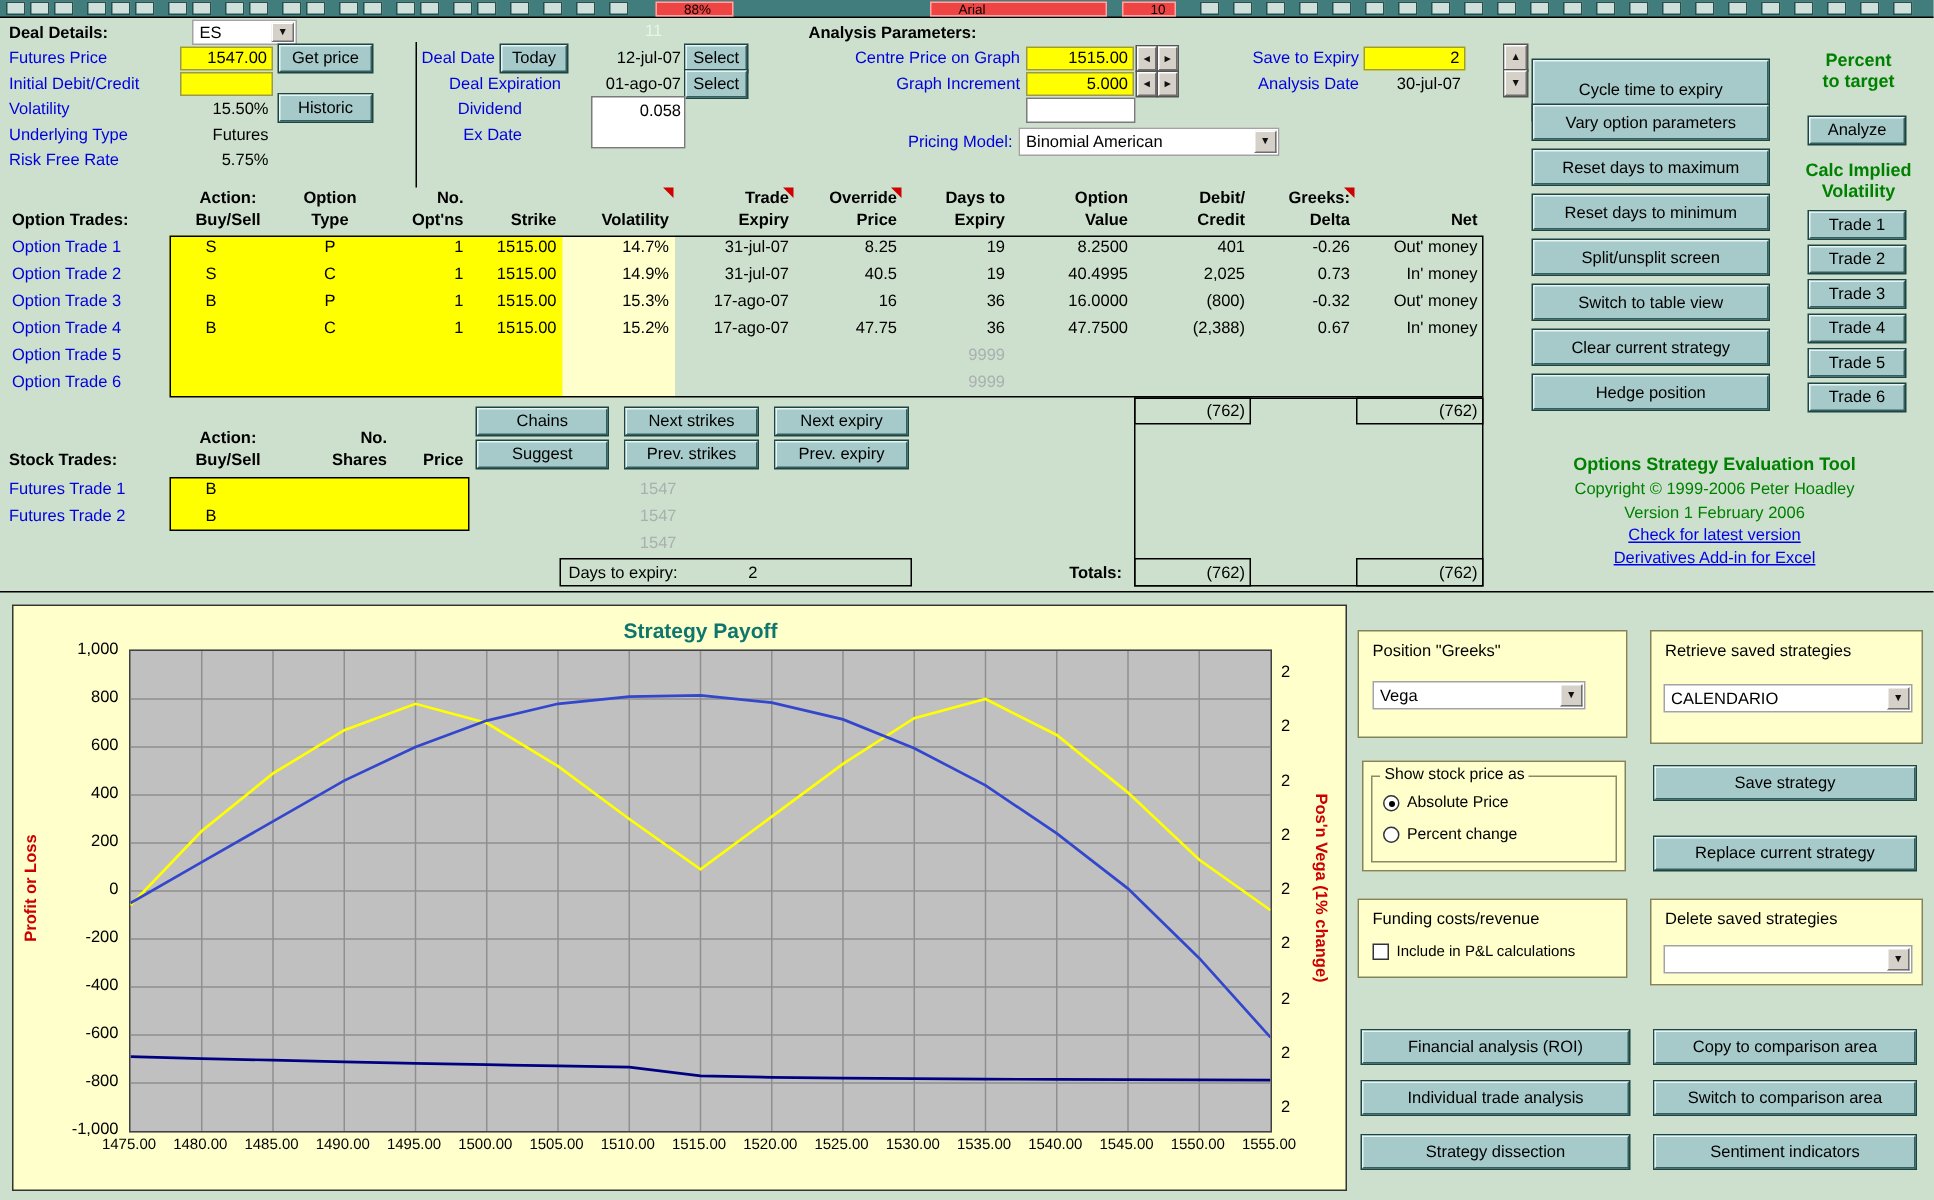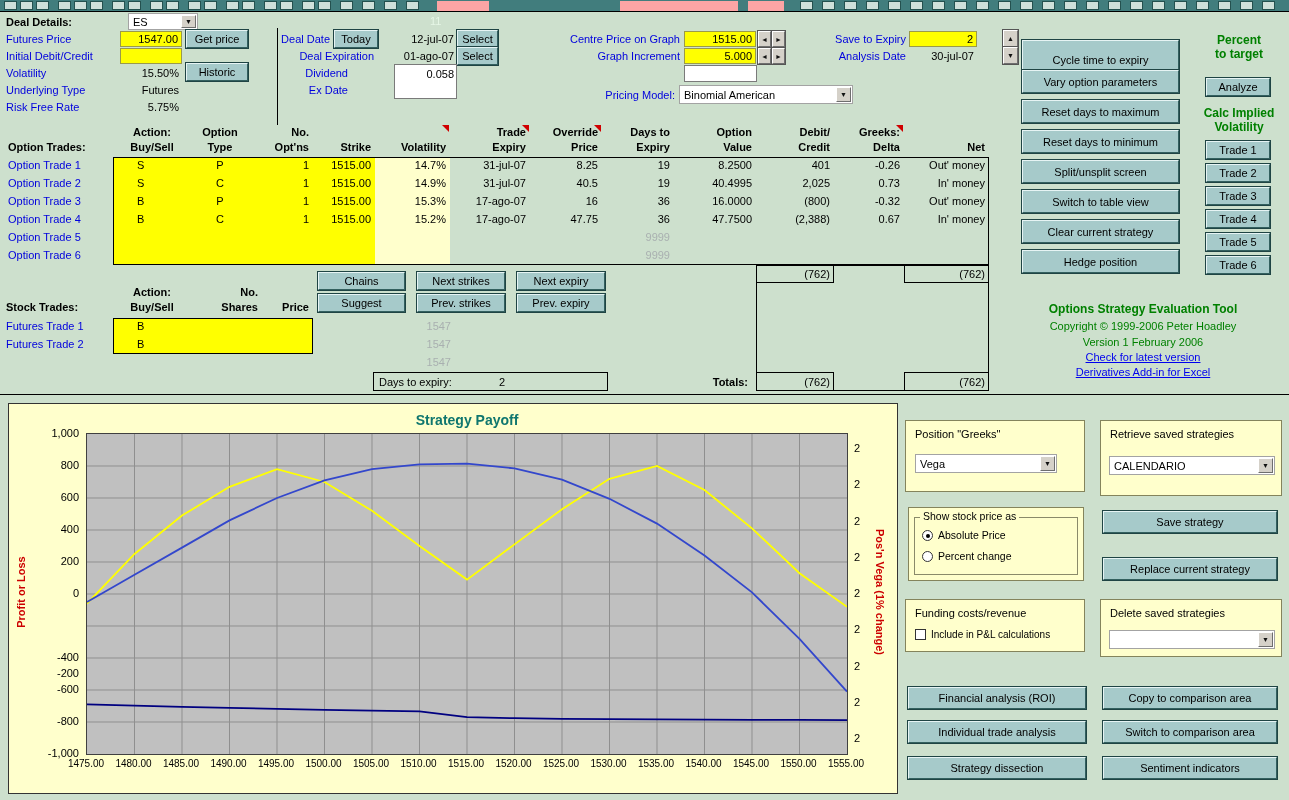--- a/index.html
+++ b/index.html
@@ -31,21 +31,21 @@
   .grp{position:absolute;background:#ffffcc;border:1px solid #84845c;}
   .grp .gtitle{position:absolute;left:9px;top:7px;font-size:11px;white-space:nowrap;}
   .fieldset{position:absolute;border:1px solid #8a8a6a;}
   .ftitle{position:absolute;top:-8px;left:5px;background:#ffffcc;padding:0 3px;font-size:10.5px;white-space:nowrap;}
   .radio-row{position:absolute;display:flex;align-items:center;gap:5px;font-size:10.5px;white-space:nowrap;}
   .radio{width:11px;height:11px;border-radius:50%;border:1px solid #333;background:#fff;position:relative;flex:0 0 auto;}
   .radio.sel::after{content:"";position:absolute;left:3px;top:3px;width:4px;height:4px;border-radius:50%;background:#000;}
   .chk{width:11px;height:11px;border:1px solid #333;background:#fff;flex:0 0 auto;}
   .toolbar{position:absolute;left:0;top:0;width:1289px;height:12px;background:#417d7d;border-bottom:1px solid #000;}
   .tbicon{position:absolute;top:1px;width:13px;height:9px;background:#cfe0da;border:1px solid #24514f;}
-  .tbbox{position:absolute;top:1px;height:10px;background:#d946ef;border:5px solid #fca5a5;font-size:9px;line-height:9px;overflow:hidden;padding-left:0;color:#000;}
+  .tbbox{position:absolute;top:1px;height:10px;background:#ef4444;border:1px solid #fca5a5;font-size:9px;line-height:9px;overflow:hidden;padding-left:18px;color:#000;}
   .chart{position:absolute;left:8px;top:403px;width:890px;height:391px;background:#ffffcc;border:1px solid #333;}
   .plot{position:absolute;left:77px;top:29px;width:762px;height:322px;background:#c0c0c0;border:1px solid #404040;}
   .ctitle{position:absolute;left:77px;top:8px;width:762px;text-align:center;color:#0f766e;font-weight:bold;font-size:14px;}
   .ytick{position:absolute;width:66px;text-align:right;font-size:11px;}
   .xtick{position:absolute;width:48px;text-align:center;font-size:10px;}
   .rtick{position:absolute;font-size:11px;}
   .vlab{position:absolute;color:#cc0000;font-weight:bold;font-size:11px;white-space:nowrap;text-align:center;}
   .xlab{position:absolute;left:77px;top:369px;width:762px;text-align:center;color:#cc0000;font-weight:bold;font-size:12px;}
 </style>
 </head>
@@ -102,20 +102,21 @@
       <div class="tbicon" style="left: 1240px;"></div>
       <div class="tbicon" style="left: 1262px;"></div>
     </div>
 
   <div class="cell b" style="left:6px;top:14px;width:120px">Deal Details:</div>
   <div class="combo" style="left:128px;top:13px;width:70px;height:17px">
     <span>ES</span>
     <span class="arr">▼</span>
   </div>
   <div class="cell" style="left:430px;top:13px;width:20px;color:#e6f6e6">11</div>
+  <div class="cell b center" style="left:440px;top:14px;width:310px">Analysis Parameters:</div>
 
   <div class="btn" style="left:186px;top:30px;width:62px;height:18px">Get price</div>
   <div class="btn" style="left:186px;top:63px;width:62px;height:18px">Historic</div>
 
   <div class="cell right blue" style="left:245px;top:31px;width:85px">Deal Date</div>
   <div class="btn" style="left:334px;top:30px;width:44px;height:18px">Today</div>
   <div class="cell right" style="left:394px;top:31px;width:60px">12-jul-07</div>
   <div class="btn" style="left:457px;top:30px;width:41px;height:18px">Select</div>
   <div class="cell right blue" style="left:270px;top:48px;width:104px">Deal Expiration</div>
   <div class="cell right" style="left:394px;top:48px;width:60px">01-ago-07</div>
@@ -208,21 +209,21 @@
           <polyline points="0.0,270.4 47.5,271.7 95.0,272.8 142.5,273.9 190.0,274.9 237.5,275.8 285.0,276.6 332.5,277.4 380.0,283.2 427.5,284.2 475.0,284.8 522.5,285.1 570.0,285.4 617.5,285.6 665.0,285.8 712.5,285.9 760.0,286.1" fill="none" stroke="#000080" stroke-width="1.8"></polyline>
         </svg></div>
     <div class="vlab" style="left:-53px;top:182px;width:130px;transform:rotate(-90deg)">Profit or Loss</div>
     <div class="vlab" style="left:791px;top:182px;width:160px;transform:rotate(90deg)">Pos'n Vega (1% change)</div>
   <div class="ytick" style="left: 4px; top: 23px;">1,000</div>
       <div class="ytick" style="left: 4px; top: 55px;">800</div>
       <div class="ytick" style="left: 4px; top: 87px;">600</div>
       <div class="ytick" style="left: 4px; top: 119px;">400</div>
       <div class="ytick" style="left: 4px; top: 151px;">200</div>
       <div class="ytick" style="left: 4px; top: 183px;">0</div>
-      <div class="ytick" style="left: 4px; top: 215px; margin-top: 48px;">-200</div>
+      <div class="ytick" style="left: 4px; top: 215px;">-200</div>
       <div class="ytick" style="left: 4px; top: 247px;">-400</div>
       <div class="ytick" style="left: 4px; top: 279px;">-600</div>
       <div class="ytick" style="left: 4px; top: 311px;">-800</div>
       <div class="ytick" style="left: 4px; top: 343px;">-1,000</div>
       <div class="xtick" style="left: 53px; top: 354px;">1475.00</div>
       <div class="xtick" style="left: 100.5px; top: 354px;">1480.00</div>
       <div class="xtick" style="left: 148px; top: 354px;">1485.00</div>
       <div class="xtick" style="left: 195.5px; top: 354px;">1490.00</div>
       <div class="xtick" style="left: 243px; top: 354px;">1495.00</div>
       <div class="xtick" style="left: 290.5px; top: 354px;">1500.00</div>

